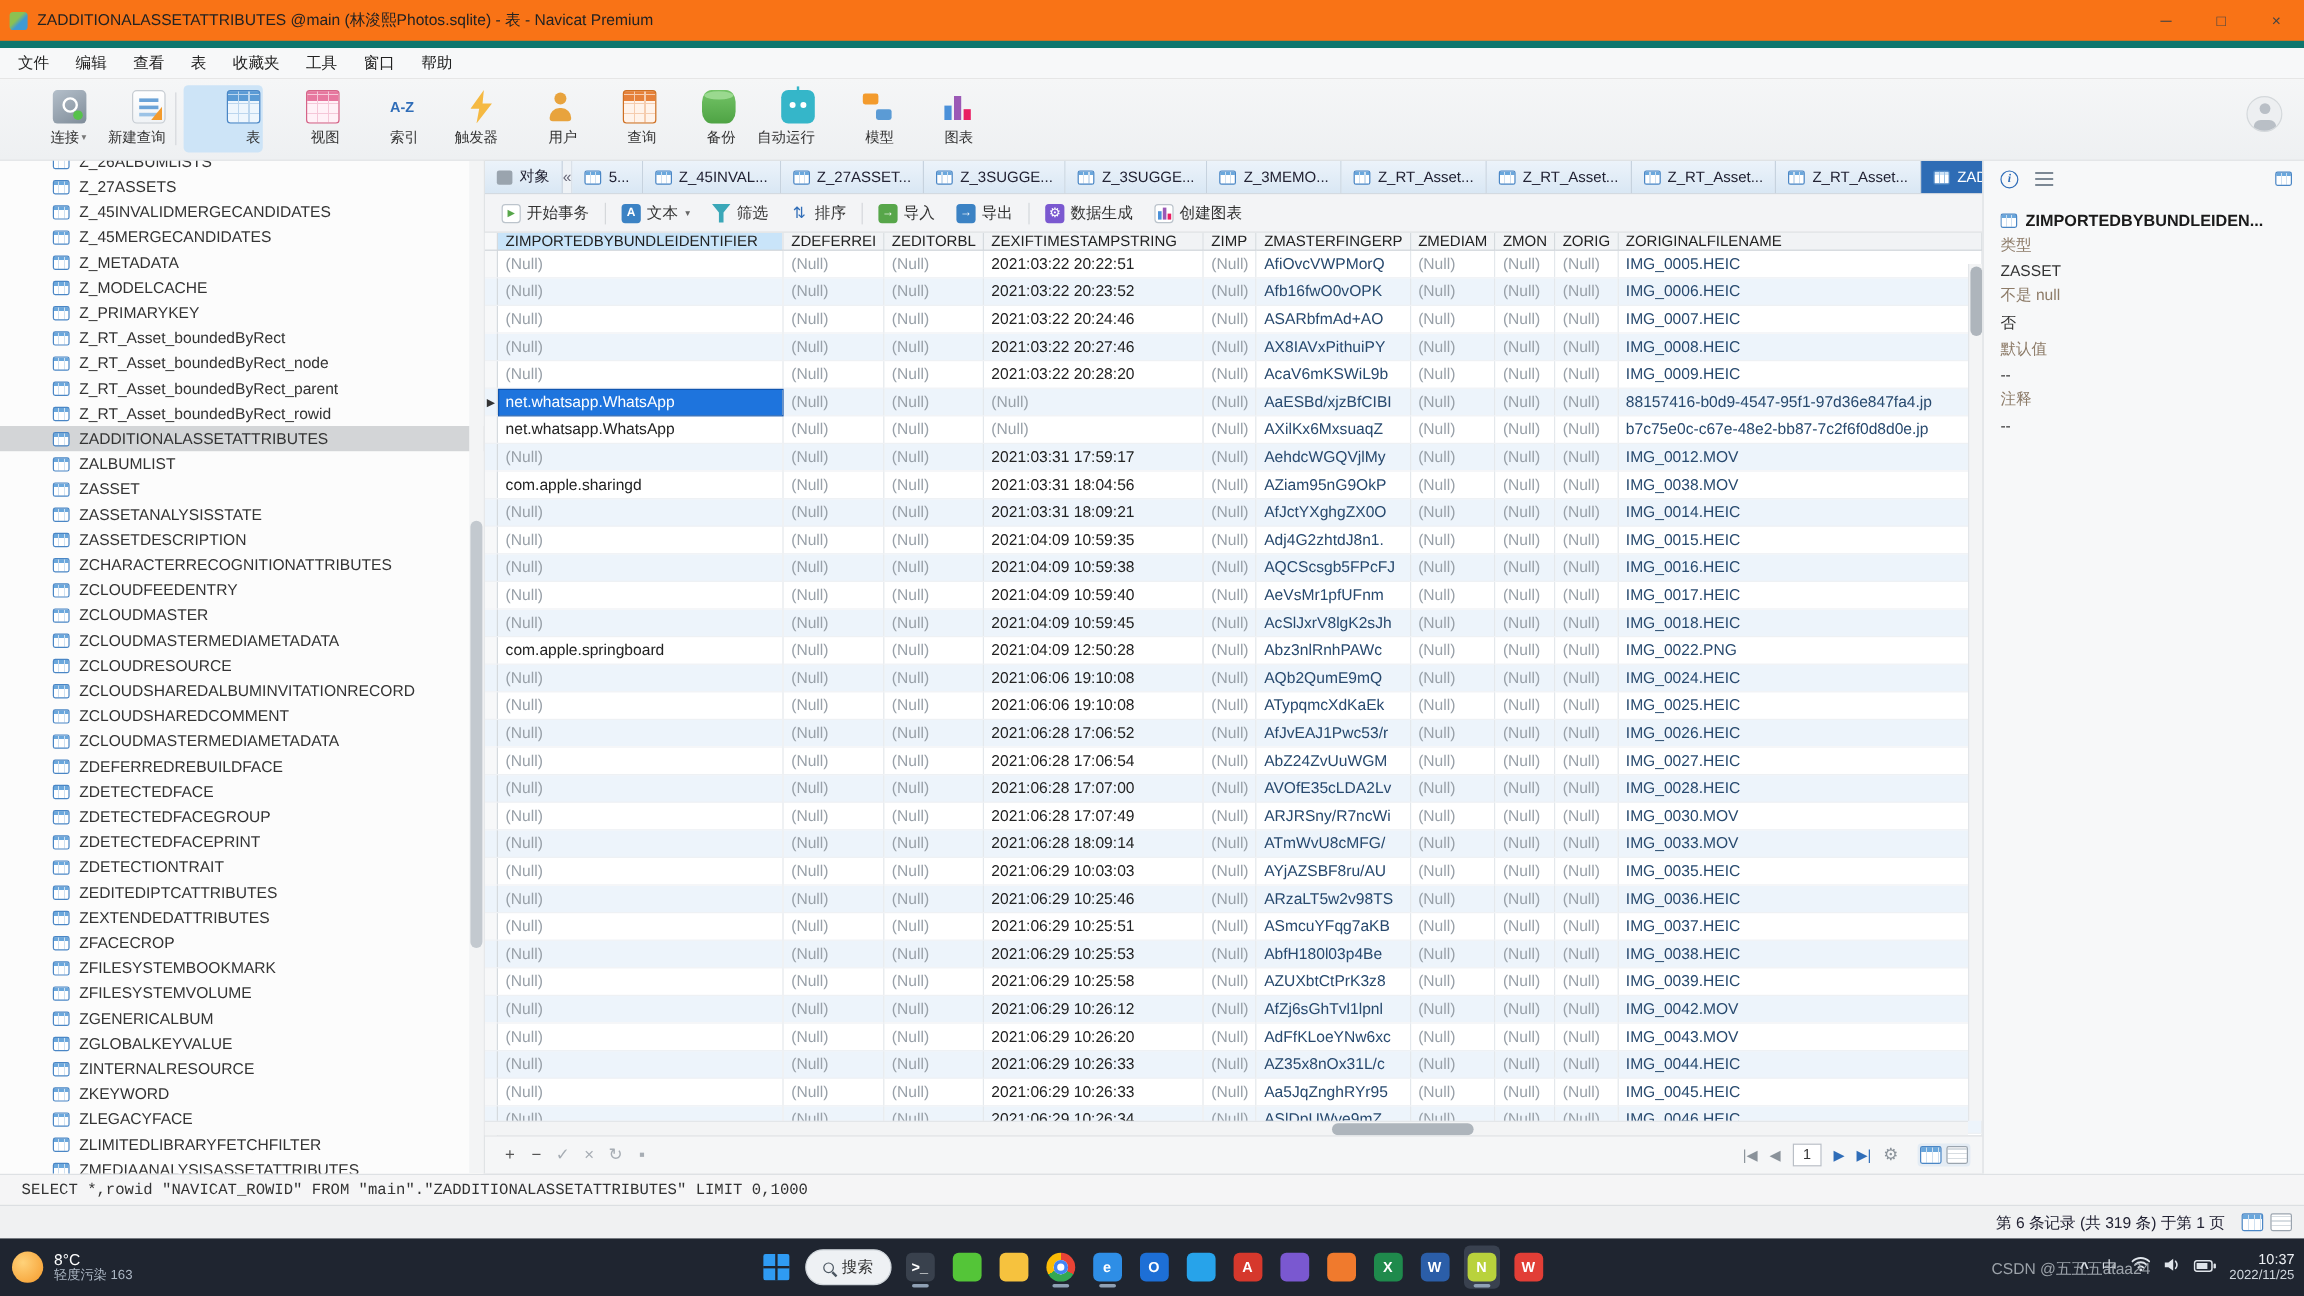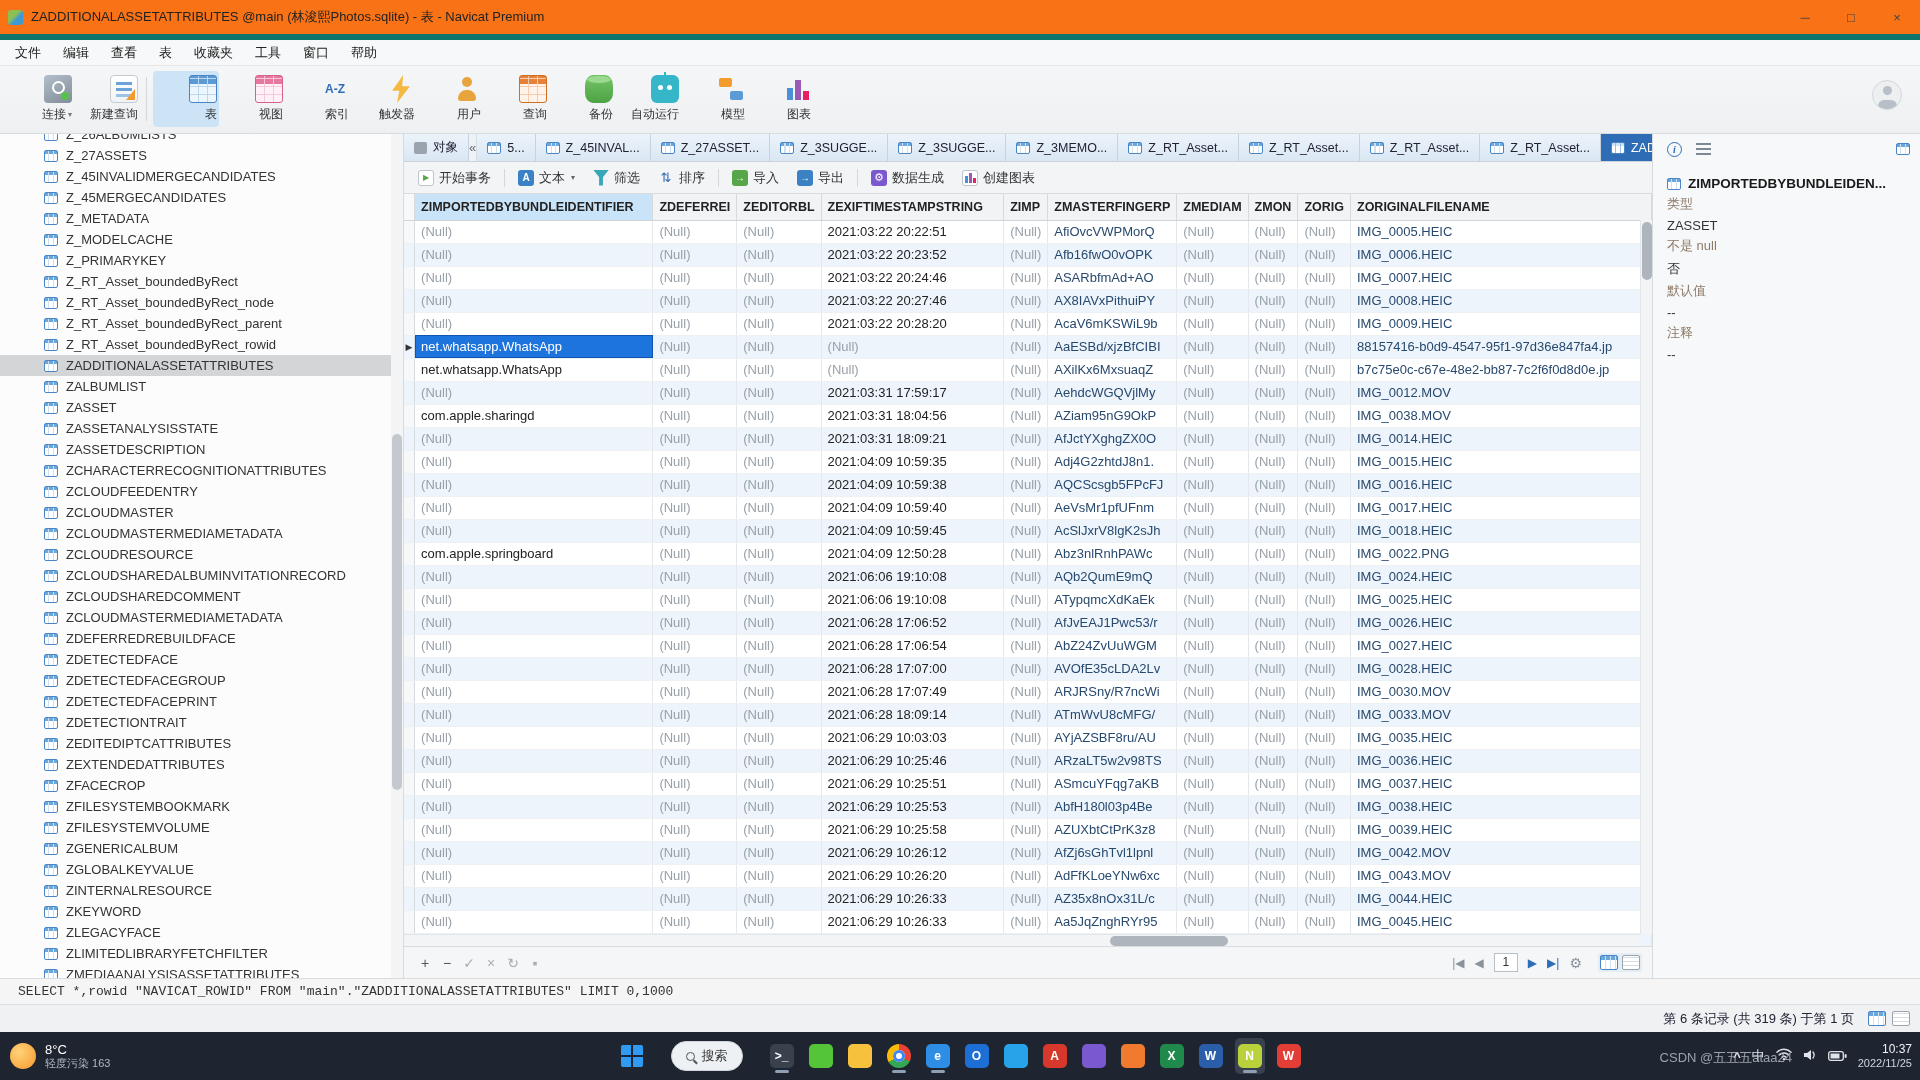--- a/index.html
+++ b/index.html
@@ -94,21 +94,21 @@
   .gi-import{background:#57a64a}
   .gi-export{background:#3b82c4}
   .gi-datagen{background:#7a58d0;font-weight:400;font-size:11px}
   .gi-chartm{background:#fff;border:1px solid #bcc4cc;background-image:
      linear-gradient(#4a90d9,#4a90d9),linear-gradient(#9b59b6,#9b59b6),linear-gradient(#e91e63,#e91e63);
      background-size:3px 7px,3px 10px,3px 5px;background-position:left 2px bottom 2px,left 6px bottom 2px,left 10px bottom 2px;background-repeat:no-repeat}
 
   
   .gridwrap{flex:1;position:relative;overflow:hidden;background:#fff}
   table.grid{border-collapse:collapse;table-layout:fixed;font-size:13px}
-  .grid th{height:26px;background:#f1f3f5;border-right:1px solid #d5dade;border-bottom:1px solid #cfd4d9;font-weight:700;font-size:12.5px;color:#222;text-align:left;padding:0 6px;white-space:nowrap;overflow:hidden}
+  .grid th{height:14px;background:#f1f3f5;border-right:1px solid #d5dade;border-bottom:1px solid #cfd4d9;font-weight:400;font-size:12.5px;color:#222;text-align:left;padding:0 6px;white-space:nowrap;overflow:hidden}
   .grid th.sel-col{background:#c9e4f9}
   .grid td{height:22px;line-height:22px;border-right:1px solid #e4e8ec;border-bottom:1px solid #eef1f4;padding:0 6px;white-space:nowrap;overflow:hidden;color:#222}
   .grid tr.alt td{background:#edf4fb}
   .grid td.c-null{color:#98a0a8}
   .grid td.c-navy{color:#27496e}
   .grid td.gutter,.grid th.gutter{padding:0;border-right:1px solid #d5dade;background:#f7f8f9;text-align:center;font-size:9px;color:#333}
   .grid td.c-sel{background:#1e74dd !important;color:#fff !important;outline:1px solid #0f55b0;outline-offset:-1px}
   .v-scroll{position:absolute;top:26px;right:0;bottom:12px;width:12px;background:#f3f4f5;border-left:1px solid #e3e6e9}
   .v-thumb{position:absolute;top:2px;left:1px;width:10px;height:58px;border-radius:5px;background:#aeb5bc}
   .h-scroll{position:absolute;left:0;right:12px;bottom:0;height:12px;background:#f3f4f5;border-top:1px solid #e3e6e9}
@@ -143,21 +143,21 @@
   .statusbar{height:28px;flex:none;background:#f0f1f2;border-top:1px solid #dcdfe2;display:flex;align-items:center;padding:0 10px;font-size:13px;color:#223}
   .status-right{margin-left:auto;display:flex;align-items:center;gap:14px}
   .status-icons{display:flex;gap:6px}
 
   
   .taskbar{position:absolute;left:0;right:0;bottom:0;height:48px;background:#1f2530;display:flex;align-items:center}
   .tb-weather{position:absolute;left:10px;display:flex;align-items:center;gap:9px}
   .sun-ico{width:26px;height:26px;border-radius:50%;background:radial-gradient(circle at 35% 35%,#ffd27a,#f59a2b)}
   .tb-weather .temp{font-size:13px;color:#fff;line-height:1.2}
   .tb-weather .air{font-size:11px;color:#aeb9c6;line-height:1.2}
-  .tb-center{margin:0 auto;display:flex;align-items:center;gap:24px}
+  .tb-center{margin:0 auto;display:flex;align-items:center;gap:9px}
   .win-logo{width:22px;height:22px;background:
      linear-gradient(#1f2530,#1f2530) center/2px 100% no-repeat,
      linear-gradient(#1f2530,#1f2530) center/100% 2px no-repeat,#2f9bf3;border-radius:2px}
   .search-pill{height:30px;display:flex;align-items:center;gap:7px;background:#eef1f4;border:1px solid #cfd5da;border-radius:15px;padding:0 14px;font-size:13px;color:#333}
   .mag{width:9px;height:9px;border:1.6px solid #4a5560;border-radius:50%;position:relative}
   .mag::after{content:"";position:absolute;right:-4px;bottom:-3px;width:5px;height:1.6px;background:#4a5560;transform:rotate(45deg)}
   .tb-app{position:relative;width:30px;height:36px;display:flex;align-items:center;justify-content:center;border-radius:5px}
   .tb-app.active{background:#39414f}
   .tb-app-ico{width:24px;height:24px;border-radius:5px;display:flex;align-items:center;justify-content:center;color:#fff;font-size:12px;font-weight:700}
   .tb-app-ico.chrome{border-radius:50%;background:conic-gradient(#ea4335 0 120deg,#34a853 120deg 240deg,#fbbc05 240deg 360deg);position:relative}

